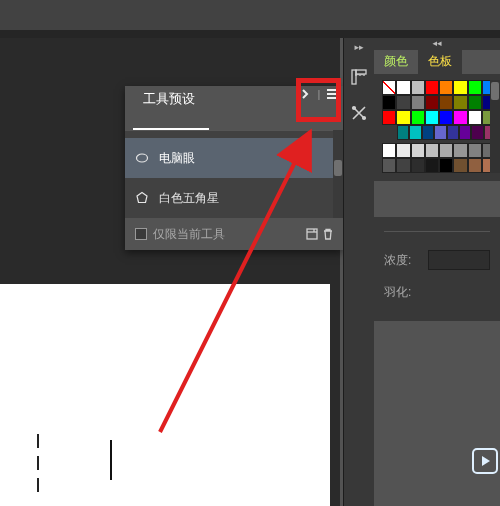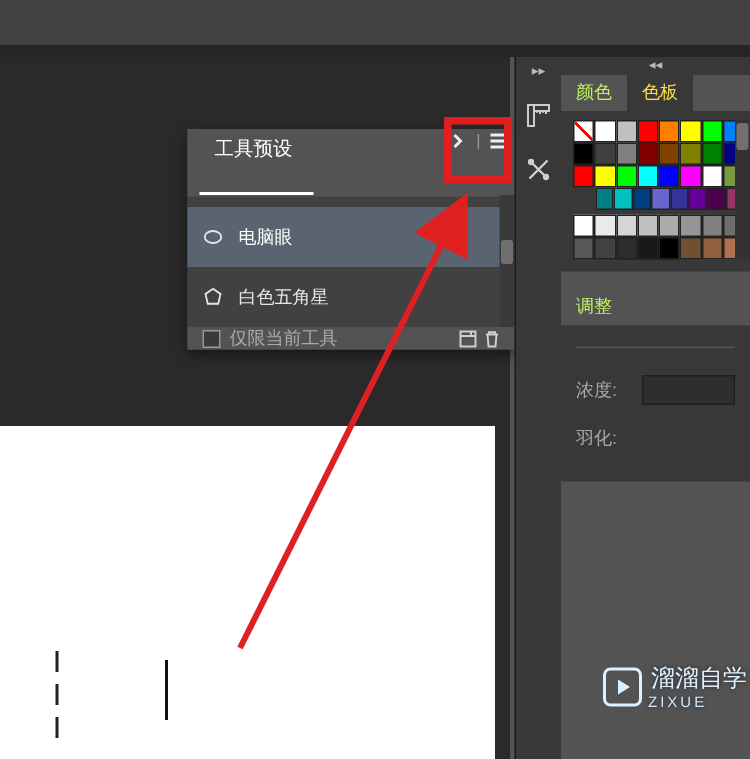--- a/index.html
+++ b/index.html
@@ -131,21 +131,21 @@
     position: absolute;
     left: 1px; right: 1px;
     top: 30px; height: 16px;
     background: #707070;
     border-radius: 2px;
   }
 
   .tool-footer {
     display: flex;
     align-items: center;
-    height: 15px;
+    height: 32px;
     padding: 0 8px;
     background: #535353;
     justify-content: flex-end;
     gap: 2px;
   }
   .tool-footer .restrict {
     margin-right: auto;
     display: flex;
     align-items: center;
     gap: 6px;
@@ -555,21 +555,20 @@
           <span class="gray-sw" style="background: rgb(176, 112, 80);"></span>
         </div>
       </div>
     <div class="swatch-sb">
         <div class="thumb"></div>
       </div>
   </div>
 
   <div class="prop-panel">
     <div class="tabs">
-      <span class="tab inactive">调整</span>
     </div>
     <div class="prop-body">
       <hr class="sep">
       <div class="field-row">
         <span class="label">浓度:</span>
         <span class="input"></span>
       </div>
       <div class="field-row">
         <span class="label">羽化:</span>
       </div>
@@ -584,17 +583,13 @@
       <path d="M0,0 L10,5 L0,10 Z" fill="#e02020"></path>
     </marker>
   </defs>
   <line x1="50" y1="320" x2="200" y2="20" stroke="#e02020" stroke-width="4" marker-end="url(#ah)"></line>
 </svg>
 
 <div class="watermark">
   <span class="wm-icon">
       <span></span>
     </span>
-  <div>
-    <div>溜溜自学</div>
-    <div class="sub">ZIXUE</div>
-  </div>
 </div>
 
 </body></html>

